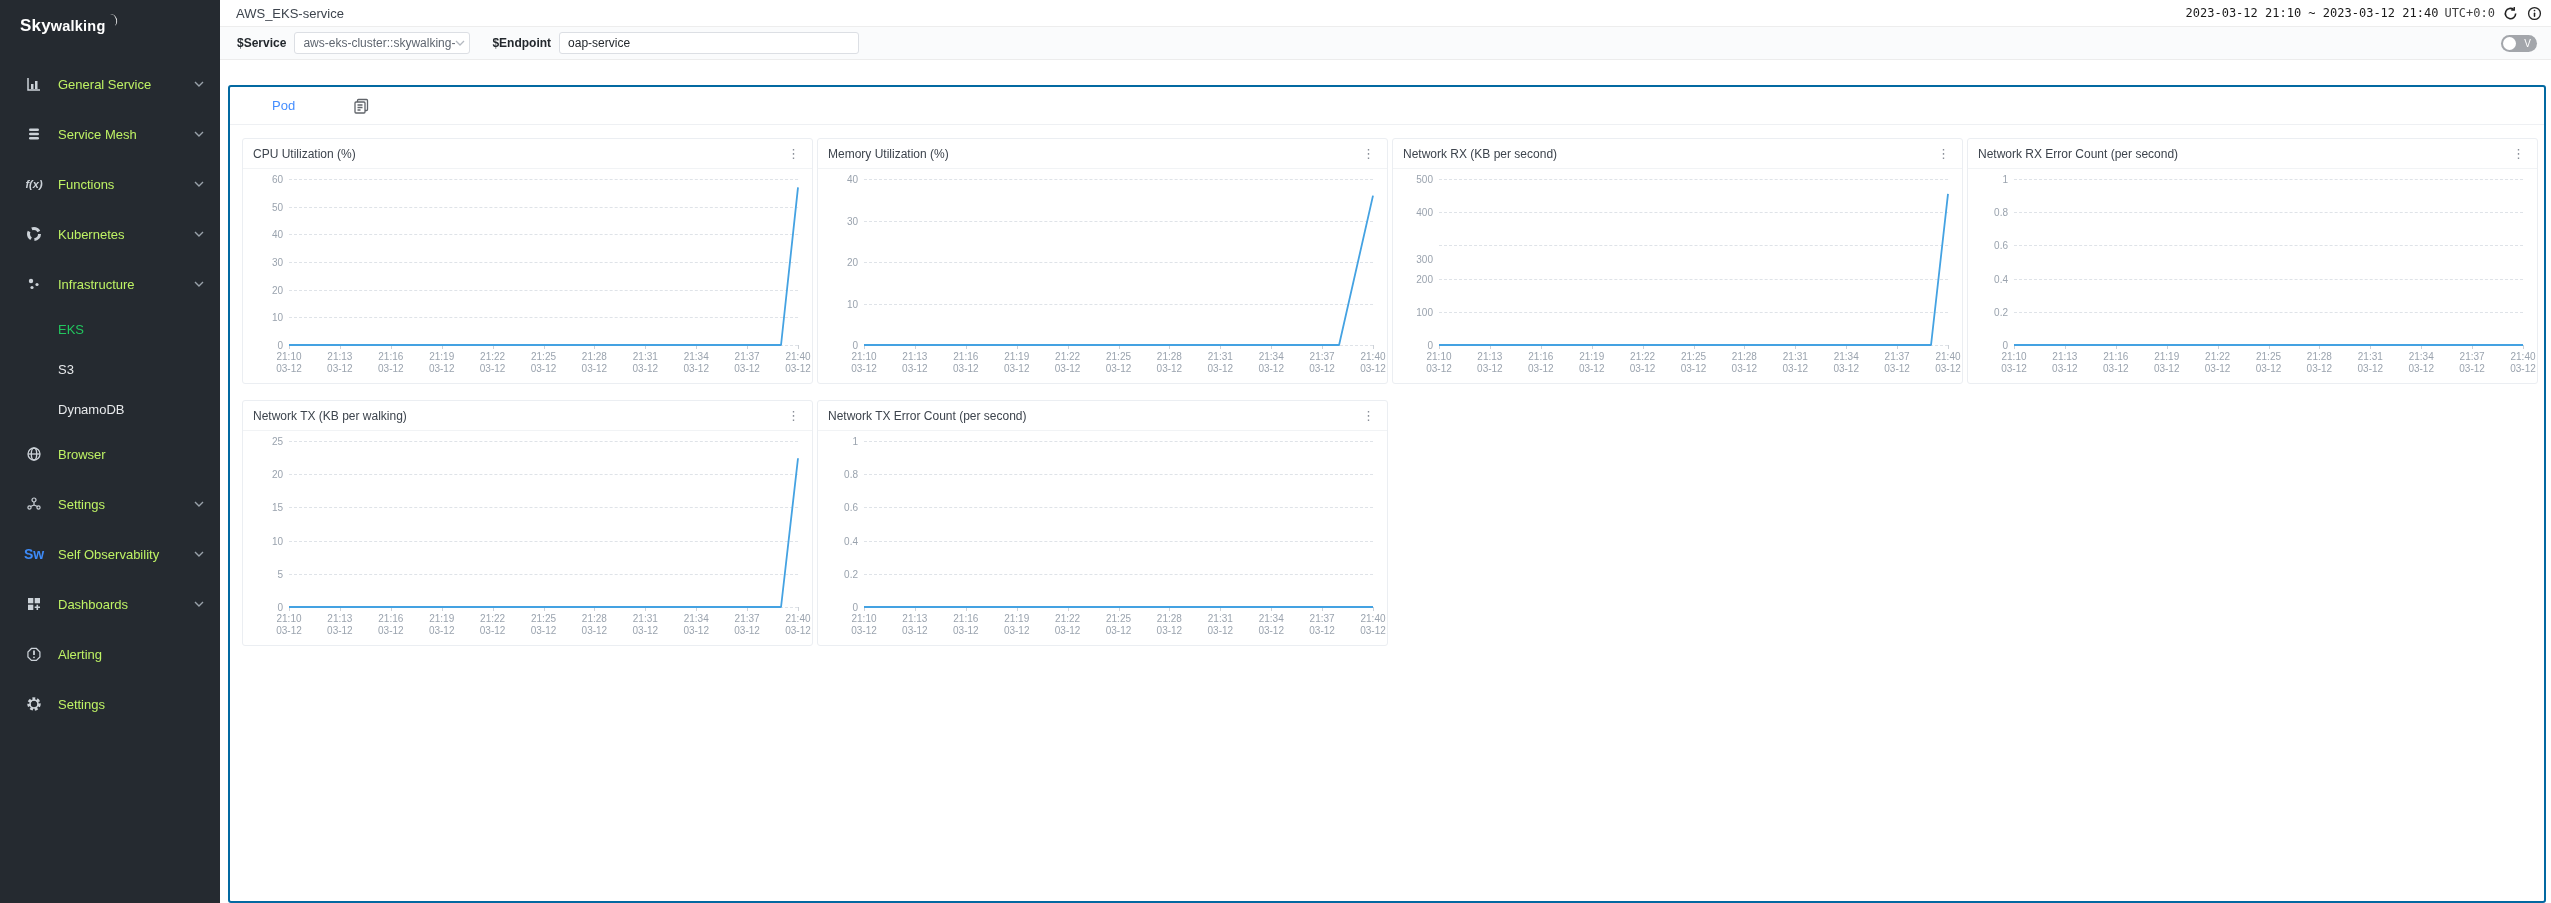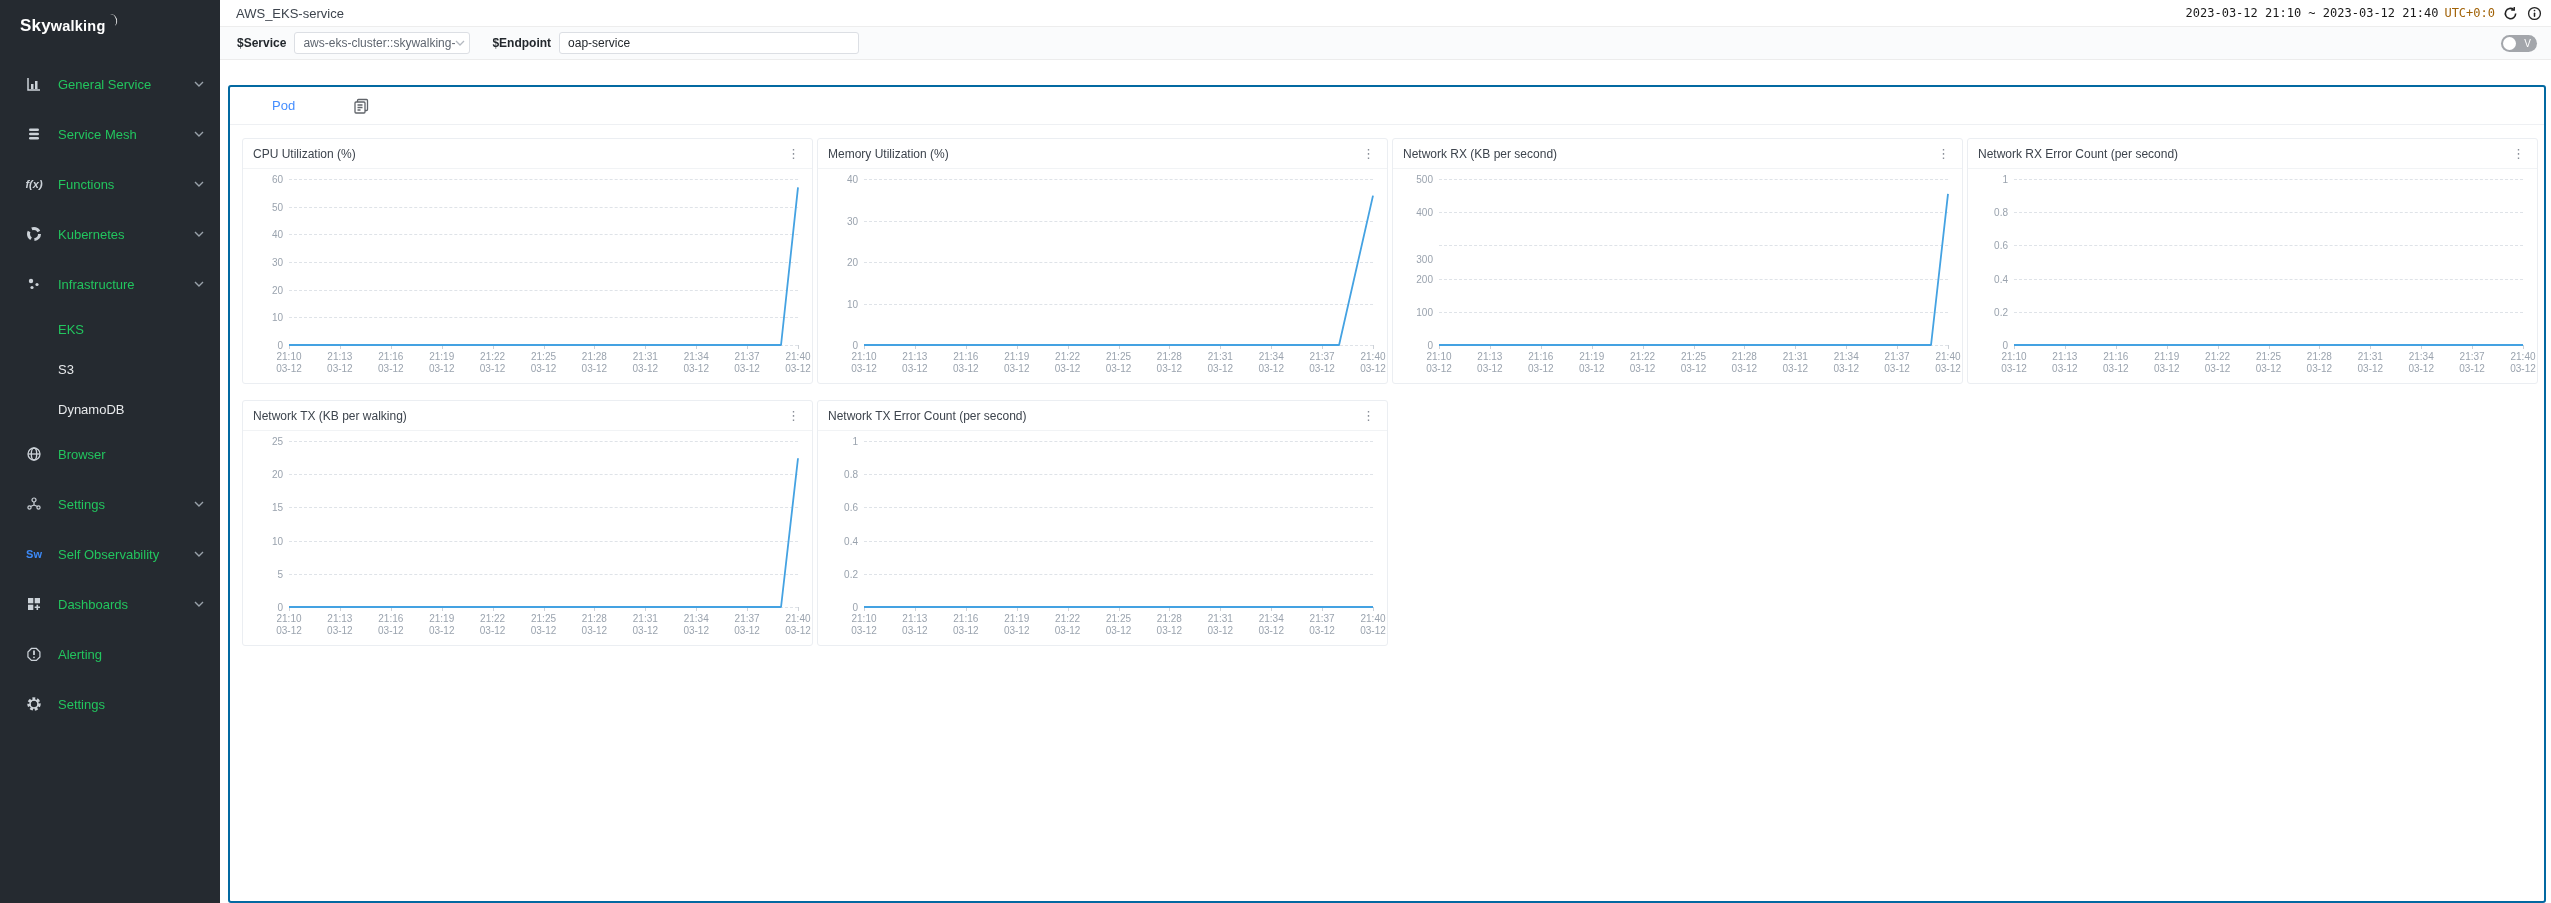--- a/index.html
+++ b/index.html
@@ -9,35 +9,35 @@
 
   
   .sidebar { width:220px; min-width:220px; height:100%; background:#252a30; color:#e7e9eb; }
   .logo { display:flex; align-items:center; padding:10px 0 0 20px; height:42px; cursor:pointer; }
   .logo-text { font-weight:bold; font-size:17px; color:#fff; letter-spacing:.2px; }
   .logo-text .lt2 { font-size:14.5px; }
   .logo-mark { margin-left:1px; margin-top:-8px; }
   .nav { padding-top:17px; }
   .nav-item { height:50px; display:flex; align-items:center; padding:0 16px 0 24px; cursor:pointer; }
   .nav-icon { width:20px; min-width:20px; display:flex; justify-content:center; align-items:center; color:#ccd2d8; }
-  .nav-label { margin-left:14px; font-size:13px; flex:1; color:#22c55e; }
+  .nav-label { margin-left:14px; font-size:13px; flex:1; color:#bef264; }
   .nav-chevron { color:#9aa2aa; display:flex; }
   .nav-sub { height:40px; display:flex; align-items:center; padding-left:58px; font-size:13px; cursor:pointer; color:#e7e9eb; }
   .nav-sub.active { color:#22c55e; }
   .fx-glyph { font-size:11px; font-style:italic; font-weight:bold; color:#ccd2d8; white-space:nowrap; }
-  .sw-glyph { font-size:11px; font-weight:bold; color:#3d8af7; }
+  .sw-glyph { font-size:14px; font-weight:bold; color:#3d8af7; }
 
   
   .main { flex:1; display:flex; flex-direction:column; background:#fff; min-width:0; }
   .topbar { height:27px; min-height:27px; display:flex; align-items:center; justify-content:space-between;
     padding:0 8px 0 16px; border-bottom:1px solid #ededed; background:#fff; }
   .page-title { font-size:13px; color:#3d444d; }
   .top-right { display:flex; align-items:center; gap:6px;justify-content:flex-end; }
   .time-range { font-family:"DejaVu Sans Mono","Liberation Mono",monospace; font-size:12px; color:#1a1a1a; cursor:pointer; }
-  .timezone { font-family:"DejaVu Sans Mono","Liberation Mono",monospace; font-size:12px; color:#a16207; }
+  .timezone { font-family:"DejaVu Sans Mono","Liberation Mono",monospace; font-size:12px; color:#404040; }
   .icon-btn { display:flex; align-items:center; justify-content:center; width:18px; height:18px; cursor:pointer; }
 
   .selector-bar { height:33px; min-height:33px; background:#fafbfc; border-bottom:1px solid #ececec;
     display:flex; align-items:center; padding:0 14px 0 17px; }
   .sel-label { font-size:12px; font-weight:bold; color:#24292e; }
   .select-box { margin-left:8px; width:176px; height:22px; background:#fff; border:1px solid #dcdfe4; border-radius:3px;
     display:flex; align-items:center; padding:0 4px 0 8px; cursor:pointer; }
   .select-value { flex:1; font-size:12px; color:#5f6670; white-space:nowrap; overflow:hidden; }
   .endpoint-label { margin-left:22px; }
   .text-input { margin-left:8px; width:300px; height:22px; background:#fff; border:1px solid #dcdfe4; border-radius:3px;

